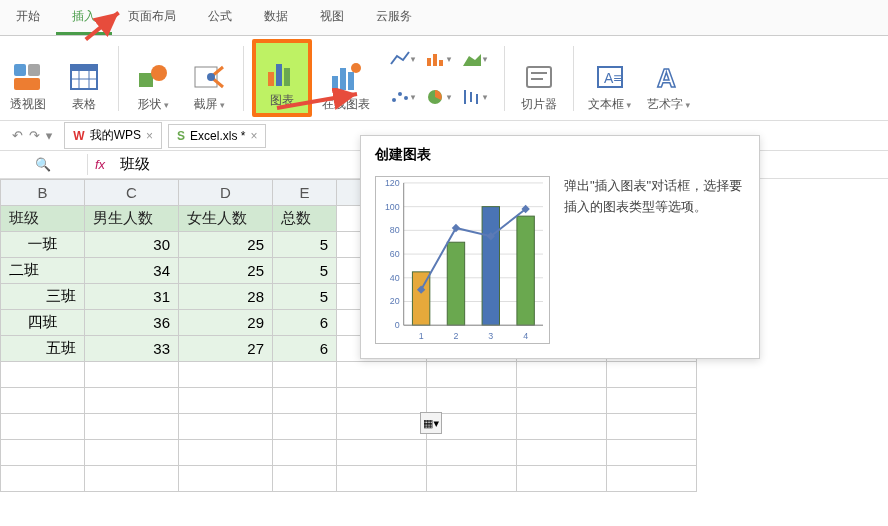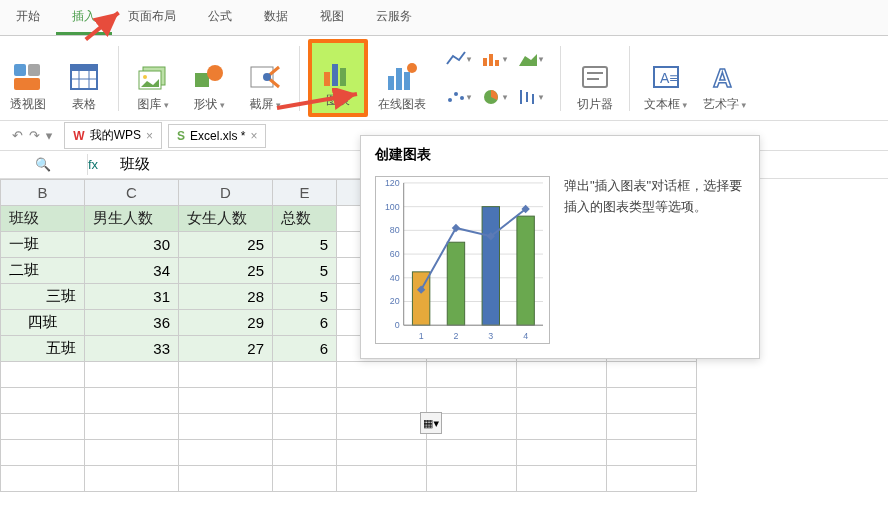--- a/index.html
+++ b/index.html
@@ -28,21 +28,21 @@
     
     
     .doctab-row { height: 30px; display: flex; align-items: center; padding: 0 6px; border-bottom: 1px solid #ddd; gap: 6px; }
     .doc-tab { display: flex; align-items: center; gap: 5px; padding: 4px 8px; border: 1px solid #ccc; font-size: 12px; cursor: pointer; }
     .doc-tab .close { color: #999; }
     .undo-redo { display: flex; gap: 6px; color: #888; padding: 0 6px; }
     .undo-redo span { cursor: pointer; }
     
     .formula-row { height: 28px; display: flex; align-items: center; border-bottom: 1px solid #ddd; }
     .namebox { width: 88px; border-right: 1px solid #ddd; text-align: center; padding: 3px 0; font-size: 13px; color: #333; }
-    .fx { width: 24px; text-align: left; color: #0f766e; }
+    .fx { width: 24px; text-align: center; color: #be185d; font-style: italic; }
     .fvalue { padding-left: 8px; font-size: 15px; }
     
     
     .sheet { position: relative; }
     .sheet table { border-collapse: collapse; table-layout: fixed; }
     .sheet td, .sheet th { border: 1px solid #ccc; height: 26px; font-size: 15px; text-align: right; padding: 0 8px; }
     .sheet th { background: #eef2f5; font-weight: normal; text-align: center; color: #555; }
     .col-b { width: 84px; }
     .col-c, .col-d { width: 94px; }
     .col-e { width: 64px; }
@@ -110,31 +110,20 @@
           <line x1="20" y1="2" x2="20" y2="26" stroke="#4a74b5"></line>
           <line x1="2" y1="16" x2="28" y2="16" stroke="#4a74b5"></line>
         </svg>
       </span>
     <span class="ribbon-label">表格</span>
   </div>
   <div class="ribbon-sep-divider"></div>
   <div class="ribbon-btn">
     <span class="ribbon-icon">
         <svg width="32" height="28">
-          <rect x="6" y="4" width="22" height="18" fill="#bde0a8" stroke="#6aa84f"></rect>
-          <rect x="2" y="8" width="22" height="18" fill="#fff" stroke="#6aa84f"></rect>
-          <circle cx="8" cy="14" r="2" fill="#f4c844"></circle>
-          <path d="M4 24 L10 18 L16 22 L22 16 V24 Z" fill="#6aa84f"></path>
-        </svg>
-      </span>
-    <span class="ribbon-label"><span>图库</span><span class="dd"> ▾</span></span>
-  </div>
-  <div class="ribbon-btn">
-    <span class="ribbon-icon">
-        <svg width="32" height="28">
           <rect x="2" y="10" width="14" height="14" fill="#6aa84f"></rect>
           <circle cx="22" cy="10" r="8" fill="#ed7d31"></circle>
         </svg>
       </span>
     <span class="ribbon-label"><span>形状</span><span class="dd"> ▾</span></span>
   </div>
   <div class="ribbon-btn">
     <span class="ribbon-icon">
         <svg width="32" height="28">
           <rect x="2" y="4" width="22" height="20" fill="#fff" stroke="#888"></rect>
@@ -287,21 +276,21 @@
           <td class="hdr-cell ">女生人数</td>
           <td class="hdr-cell ">总数</td>
           <td></td>
           <td></td>
           <td></td>
           <td></td>
         </tr>
       </tbody>
       <tbody>
         <tr>
-          <td class="data-cell" style="text-align:left">一班</td>
+          <td class="data-cell" style="text-align:center">一班</td>
           <td class="data-cell" style="">30</td>
           <td class="data-cell" style="">25</td>
           <td class="data-cell" style="">5</td>
           <td></td>
           <td></td>
           <td></td>
           <td></td>
         </tr>
       </tbody>
       <tbody>

